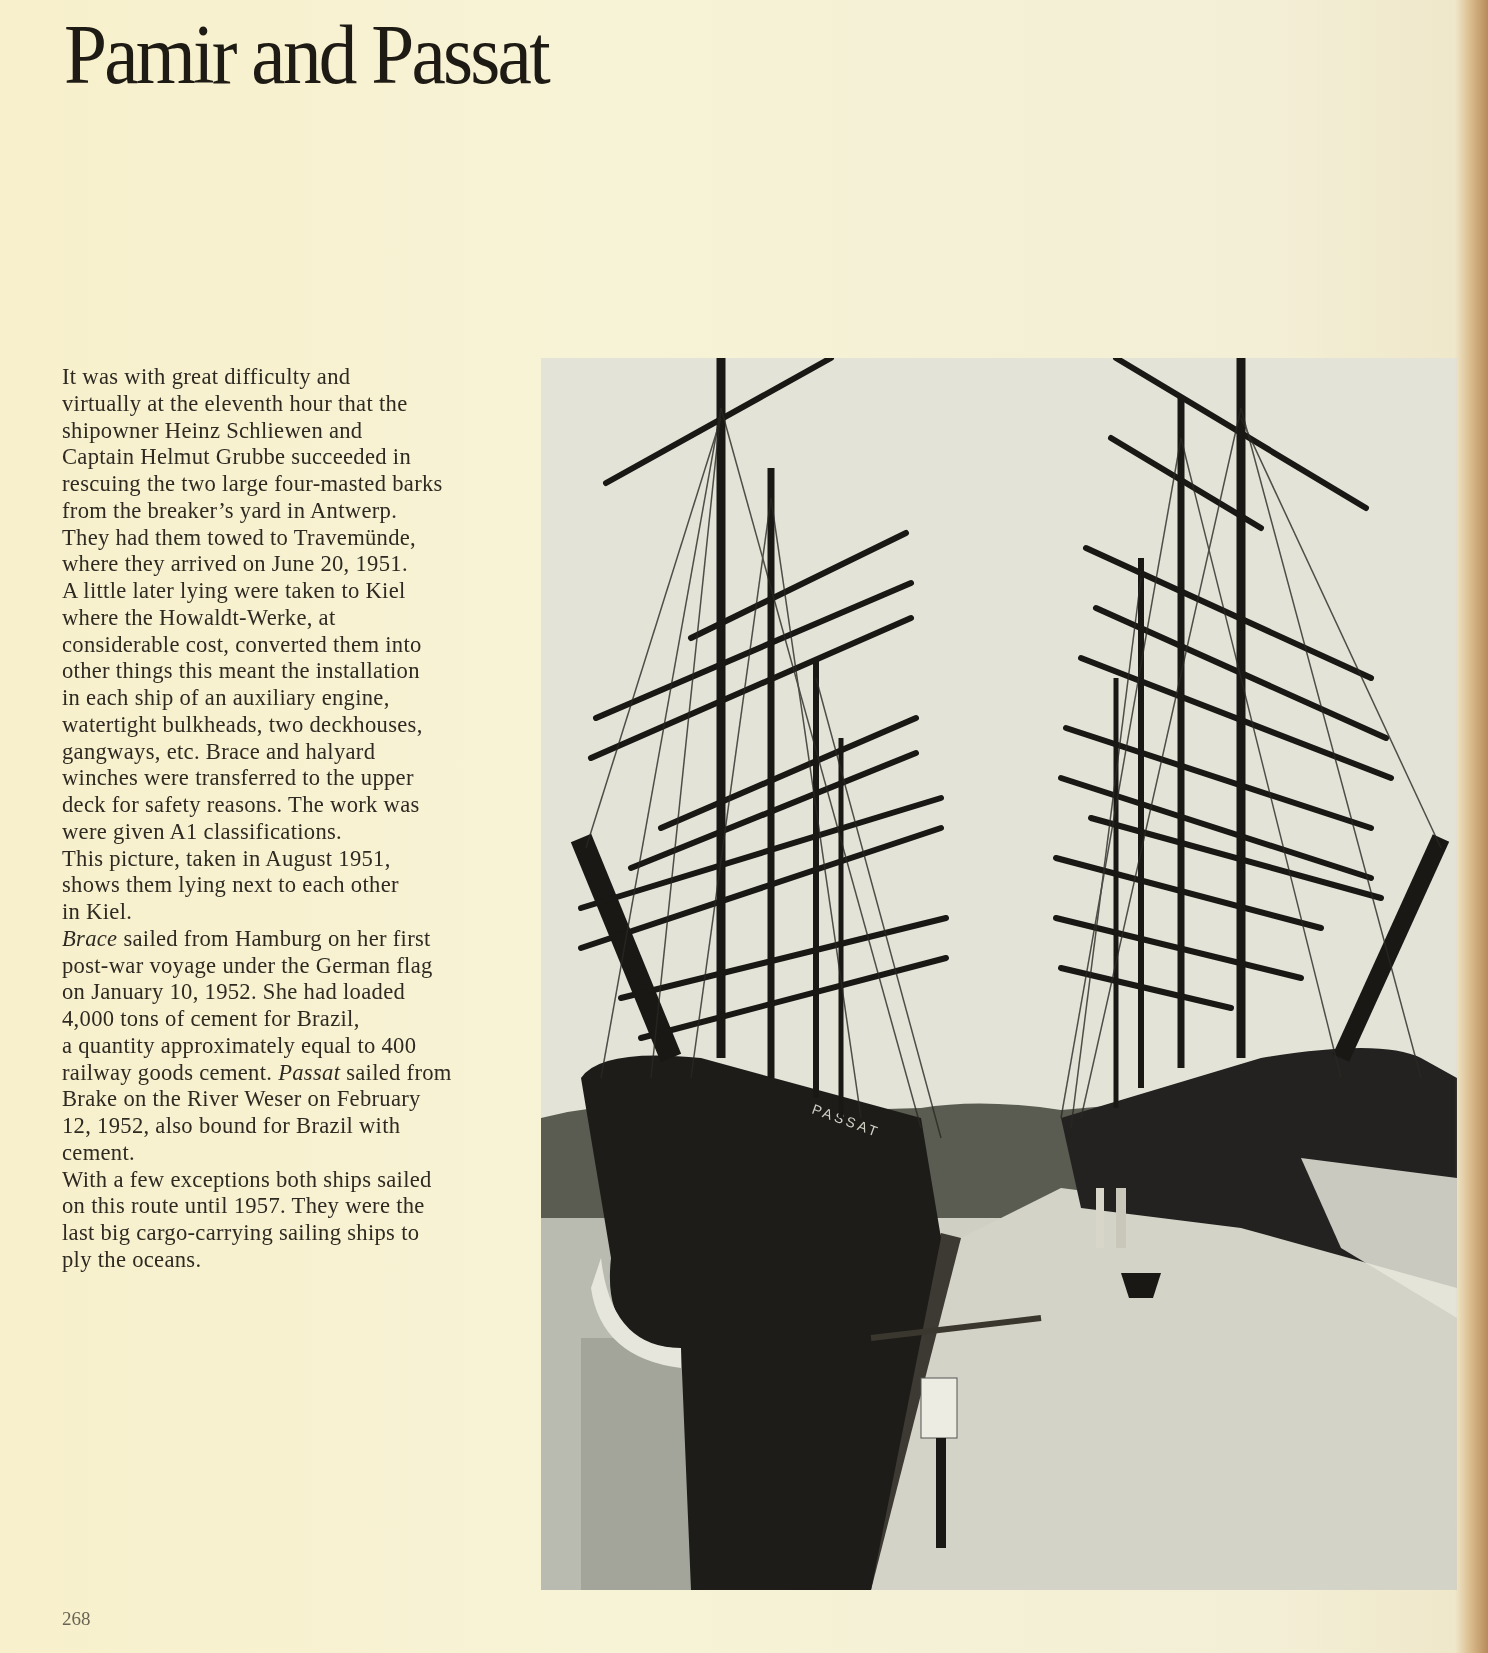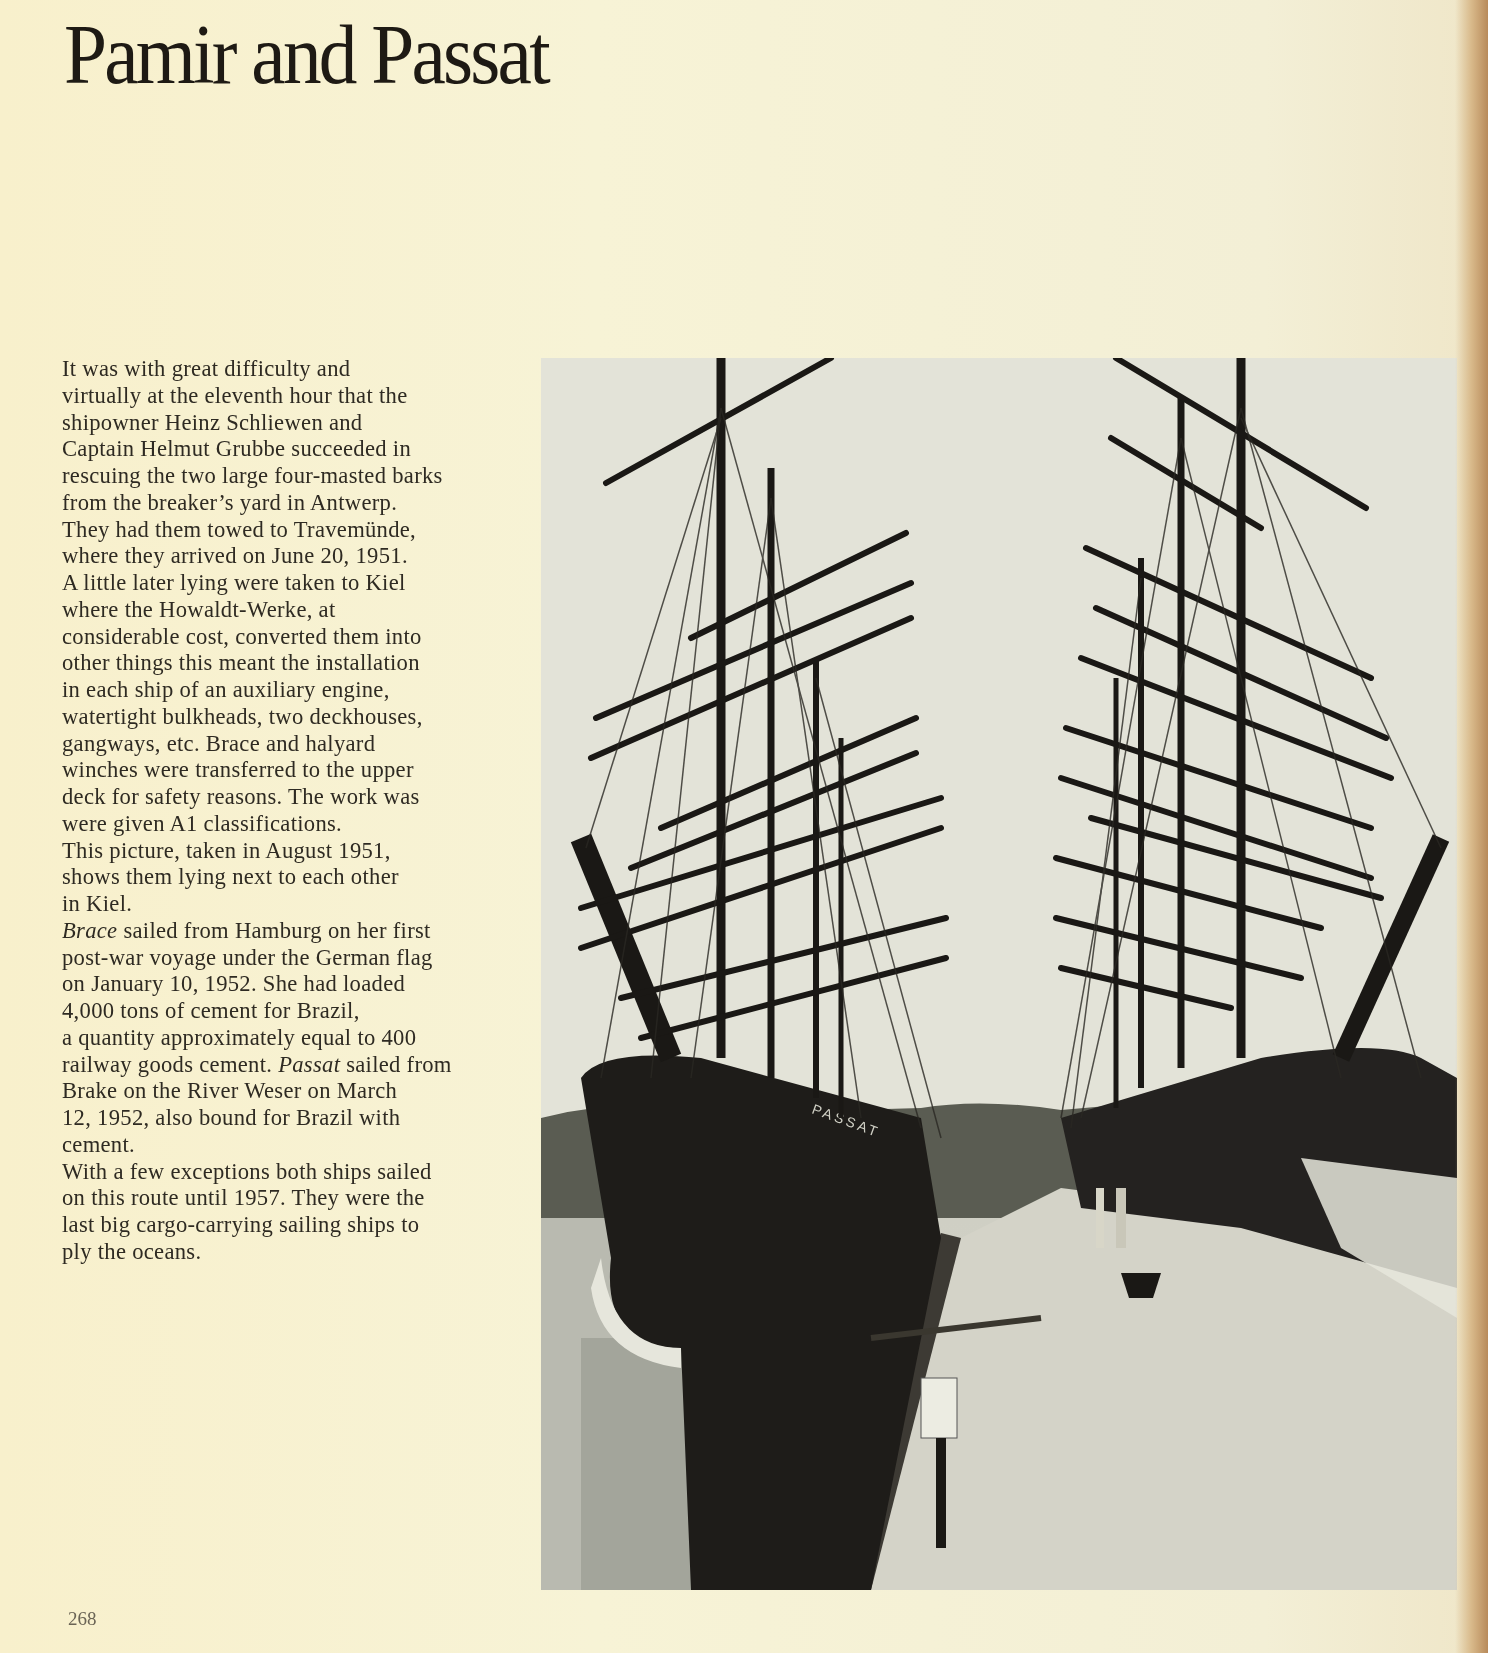--- a/index.html
+++ b/index.html
@@ -9,28 +9,28 @@
     font-family: "Liberation Serif", "DejaVu Serif", serif;
     color:#2a2620;
   }
   .title {
     position:absolute; left:64px; top:6px; margin:0;
     font-family:"Liberation Serif", serif; font-weight:normal;
     font-size:84px; letter-spacing:-3px; color:#1e1a14;
     transform: scaleX(0.92); transform-origin:left top;
   }
   .body-text {
-    position:absolute; left:62px; top:356px; width:460px;
+    position:absolute; left:62px; top:364px; width:460px;
     font-size:22.6px; line-height:26.75px; color:#2e2a22;
     letter-spacing:0.3px;
   }
   .body-text .line { display:block; white-space:nowrap; }
   .body-text em { font-style:italic; }
   .page-num {
-    position:absolute; left:68px; top:1608px; font-size:19px; color:#6a6455;
+    position:absolute; left:62px; top:1608px; font-size:19px; color:#6a6455;
   }
   .photo {
     position:absolute; left:541px; top:358px; width:916px; height:1232px;
     background: linear-gradient(180deg, #dcddd2 0%, #e2e2d6 55%, #cfcfc4 70%, #d8d7cc 100%);
     overflow:hidden;
   }
   .gutter {
     position:absolute; left:1455px; top:0; width:33px; height:1653px;
     background: linear-gradient(90deg, rgba(200,170,120,0) 0%, #d8b98a 50%, #b88a5a 100%);
   }
@@ -62,21 +62,21 @@
   <span class="line"><span>were given A1 classifications.</span></span>
   <span class="line"><span>This picture, taken in August 1951,</span></span>
   <span class="line"><span>shows them lying next to each other</span></span>
   <span class="line"><span>in Kiel.</span></span>
   <span class="line"><em>Brace</em><span> sailed from Hamburg on her first</span></span>
   <span class="line"><span>post-war voyage under the German flag</span></span>
   <span class="line"><span>on January 10, 1952. She had loaded</span></span>
   <span class="line"><span>4,000 tons of cement for Brazil,</span></span>
   <span class="line"><span>a quantity approximately equal to 400</span></span>
   <span class="line"><span>railway goods cement. </span><em>Passat</em><span> sailed from</span></span>
-  <span class="line"><span>Brake on the River Weser on March</span></span>
+  <span class="line"><span>Brake on the River Weser on February</span></span>
   <span class="line"><span>12, 1952, also bound for Brazil with</span></span>
   <span class="line"><span>cement.</span></span>
   <span class="line"><span>With a few exceptions both ships sailed</span></span>
   <span class="line"><span>on this route until 1957. They were the</span></span>
   <span class="line"><span>last big cargo-carrying sailing ships to</span></span>
   <span class="line"><span>ply the oceans.</span></span>
 </div>
 
 <div class="photo">
   <svg viewBox="0 0 916 1232" preserveAspectRatio="none">

